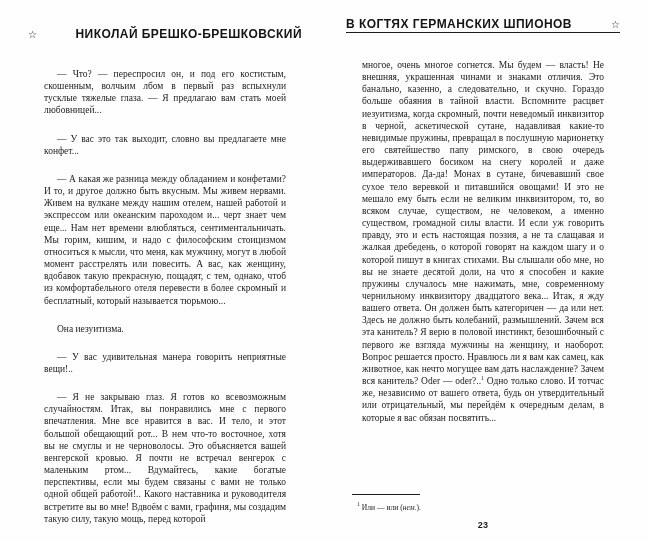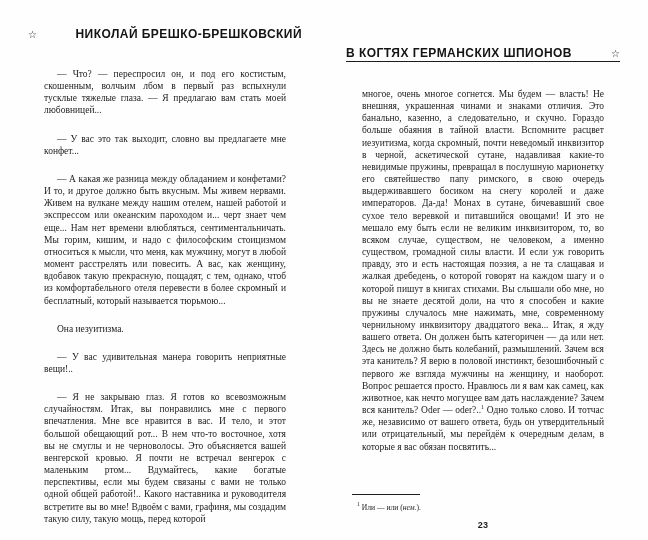--- a/index.html
+++ b/index.html
@@ -28,21 +28,21 @@
     background: #fefefe;
     display: flex;
     flex-direction: column;
   }
   .page-left {
     width: 324px;
     padding: 28px 22px 8px 28px;
   }
   .page-right {
     width: 324px;
-    padding: 40px 28px 8px 22px;
+    padding: 11px 28px 8px 22px;
   }
 
   
   .runhead {
     display: flex;
     align-items: flex-end;
     height: 20px;
     margin-bottom: 1px;
   }
   .runhead-left  { justify-content: space-between; }

